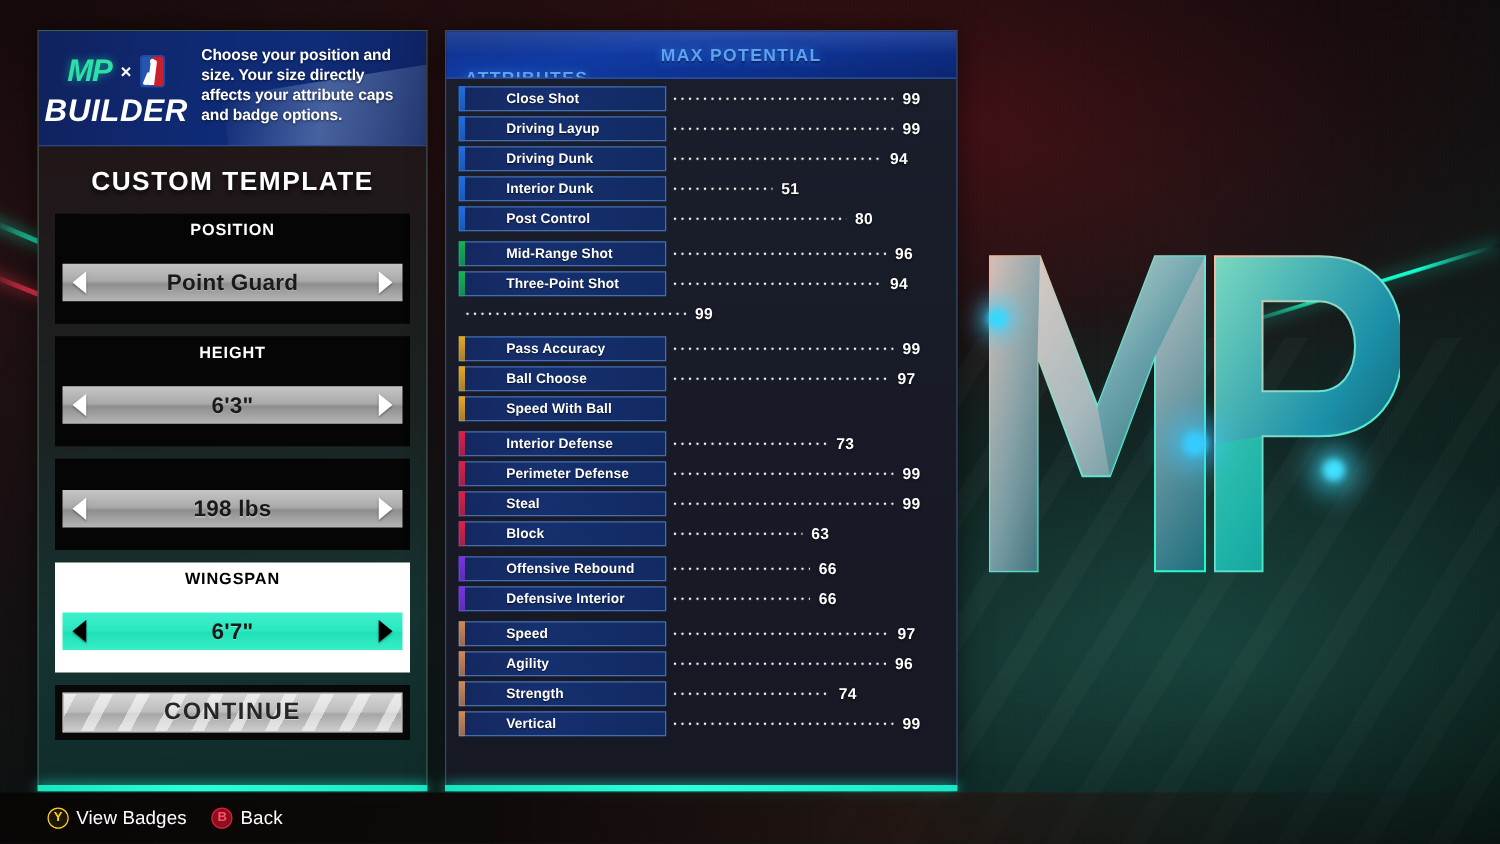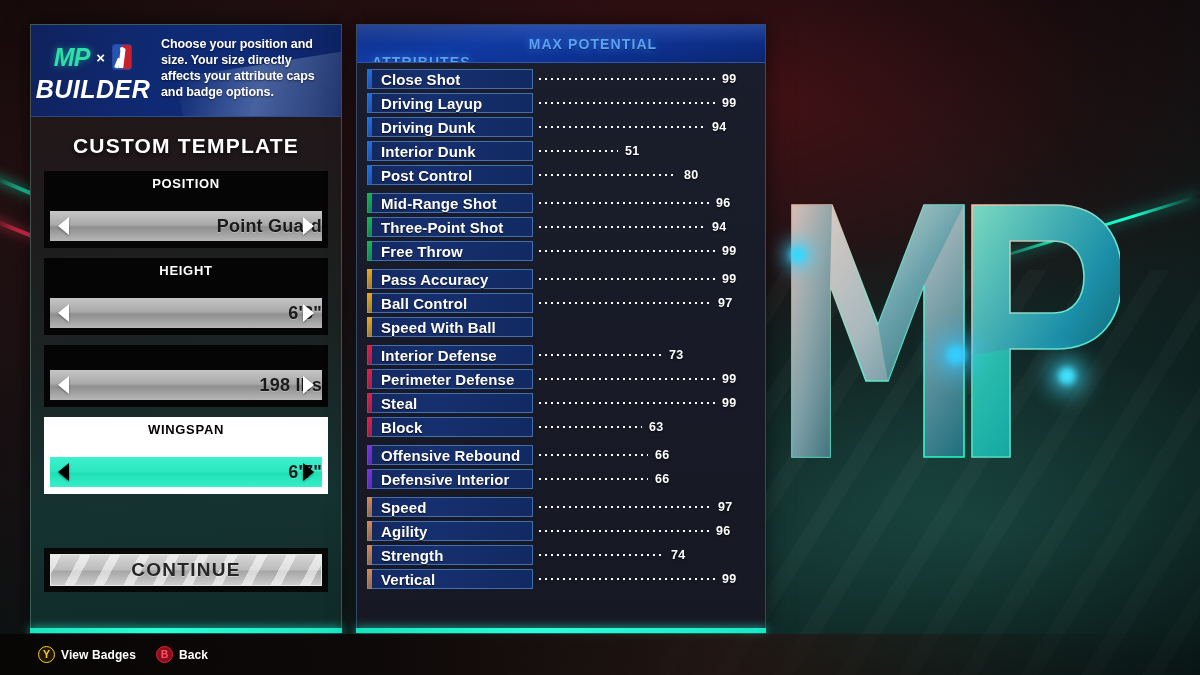--- a/index.html
+++ b/index.html
@@ -88,26 +88,26 @@
     border-radius:50%; transform:translateX(-2px); }
   .builder-word { font-size:25px; font-weight:bold; color:#fff; letter-spacing:.5px; line-height:1;
     margin-top:4px; font-style:italic; }
   .mp-desc { flex:1; padding:11px 10px 8px 6px; position:relative; z-index:2;
     color:#fff; font-size:12.5px; line-height:1.28; font-weight:bold; letter-spacing:-.1px;
     text-shadow:0 1px 2px rgba(0,0,0,.6); }
 
   .panel-title { text-align:center; color:#fff; font-size:21px; font-weight:bold; letter-spacing:1.2px;
     margin-top:17px; margin-bottom:13px; text-shadow:0 2px 4px rgba(0,0,0,.75); }
 
-  .selector { margin:0 13px 10px 13px; background:#050505; padding:5px 6px 7px 6px; }
+  .selector { margin:0 13px 10px 13px; background:#050505; padding:5px 6px 18px 6px; }
   .selector.active { background:#fff; }
   .sel-label { text-align:center; font-size:13px; font-weight:bold; letter-spacing:.7px;
     color:#fff; margin-bottom:4px; }
   .selector.active .sel-label { color:#000; }
-  .sel-bar { height:30px; position:relative; display:flex; align-items:center; justify-content:flex-end;
+  .sel-bar { height:30px; position:relative; display:flex; align-items:center; justify-content:center;
     background:linear-gradient(180deg,#c6c6c6 0%,#a9a9a9 46%,#8e8e8e 54%,#b6b6b6 100%);margin-top:20px; }
   .selector.active .sel-bar { background:linear-gradient(180deg,#3df0cd 0%,#2ae8c0 48%,#20e0b6 54%,#36eec9 100%); }
   .sel-val { font-size:18px; font-weight:bold; color:#1a1a1a; letter-spacing:.2px;
     text-shadow:0 1px 0 rgba(255,255,255,.25); }
   .arrow { position:absolute; top:50%; transform:translateY(-50%); width:0; height:0;
     border-top:9px solid transparent; border-bottom:9px solid transparent; }
   .arrow.l { left:8px; border-right:11px solid #fff; filter:drop-shadow(0 1px 1px rgba(0,0,0,.4)); }
   .arrow.r { right:8px; border-left:11px solid #fff; filter:drop-shadow(0 1px 1px rgba(0,0,0,.4)); }
   .selector.active .arrow.l { border-right-color:#000; }
   .selector.active .arrow.r { border-left-color:#000; }
@@ -123,21 +123,21 @@
 
   
   #footer { position:absolute; left:0; bottom:0; width:1200px; height:41px;
     background:linear-gradient(90deg, rgba(8,5,5,.96) 0%, rgba(14,8,8,.95) 32%, rgba(40,16,12,.72) 60%, rgba(20,12,10,.25) 86%, rgba(0,0,0,0) 100%); }
   #footer-inner { display:flex; align-items:center; height:100%; padding-left:38px; gap:20px; }
   .hint { display:flex; align-items:center; gap:6px; }
   .btn-glyph { width:17px; height:17px; border-radius:50%; display:flex; align-items:center; justify-content:center;
     font-size:10.5px; font-weight:bold; line-height:1; }
   .btn-glyph.y { border:1.6px solid #ffd21e; color:#ffd21e; background:rgba(60,48,0,.4); }
   .btn-glyph.b { border:1.6px solid #e02030; color:#ff5060; background:#8a1020; }
-  .hint-label { color:#fff; font-size:12px; font-weight:bold; letter-spacing:.1px; }
+  .hint-label { color:#fff; font-size:15px; font-weight:normal; letter-spacing:.1px; }
 
   
   #attr-panel { position:absolute; left:356px; top:24px; width:410px; height:604px;
     background:linear-gradient(180deg,#1a1e2c 0%,#181b27 50%,#161924 100%);
     border:1px solid rgba(90,130,190,.45); border-bottom:0;
     box-shadow:0 0 22px rgba(0,0,0,.55); }
   #attr-bottom-bar { position:absolute; left:356px; top:628px; width:410px; height:5px;
     background:linear-gradient(90deg,#17e4bd,#2cffda 45%,#18e8c6);
     box-shadow:0 0 10px rgba(32,240,205,.9); }
 
@@ -151,22 +151,22 @@
   .head-cell.attrs { margin-left:15px;margin-top:37px; }
   .head-cell.maxp { margin-left:58px; }
 
   #attr-body { padding:6px 0 0 0; }
   .attr-group { margin-bottom:8px; }
   .attr-row { height:20px; display:flex; align-items:center; margin:0 10px 4px 10px; position:relative; }
   .attr-name-box { width:166px; height:20px; position:relative; display:flex; align-items:center;
     background:linear-gradient(100deg,#14275e 0%,#16306f 40%,#112a62 100%);
     border:1px solid rgba(110,165,235,.55); }
   .accent { position:absolute; left:-1px; top:-1px; bottom:-1px; width:5px; }
-  .attr-name { padding-left:13px; font-size:15px; font-weight:bold; color:#fff;
-    letter-spacing:.1px; text-shadow:0 1px 1px rgba(0,0,0,.7); white-space:nowrap; }
+  .attr-name { padding-left:13px; font-size:11px; font-weight:bold; color:#fff;
+    letter-spacing:.1px; text-shadow:0 1px 1px rgba(0,0,0,.7); white-space:nowrap;margin-left:24px; }
   .attr-meter { flex:1; height:20px; position:relative; margin-left:4px; display:flex; align-items:center; }
   .dots { height:4px; background-image:radial-gradient(circle, #fff 0 1.1px, rgba(0,0,0,0) 1.2px);
     background-size:6px 6px; background-repeat:repeat-x; background-position:left center; }
   .attr-val { position:absolute; font-size:12.5px; font-weight:bold; color:#fff; line-height:1;
     letter-spacing:.3px; text-shadow:0 1px 2px rgba(0,0,0,.8); }
 </style>
 </head>
 <body>
 
 <div id="bg-root">
@@ -361,45 +361,41 @@
           <div class="attr-name-box">
             <span class="accent" style="background:linear-gradient(180deg,#13b552,#13b552aa)"></span>
             <span class="attr-name">Three-Point Shot</span>
           </div>
           <div class="attr-meter">
             <span class="dots" style="width:168px"></span>
             <span class="attr-val" style="left:175px">94</span>
           </div>
         </div>
         <div class="attr-row">
-          <div class="attr-name-box">
-            <span class="accent" style="background:linear-gradient(180deg,#13b552,#13b552aa)"></span>
-            <span class="attr-name">Free Throw</span>
-          </div>
           <div class="attr-meter">
             <span class="dots" style="width:178px"></span>
             <span class="attr-val" style="left:185px">99</span>
           </div>
         </div>
       </div>
       <div class="attr-group">
         <div class="attr-row">
           <div class="attr-name-box">
             <span class="accent" style="background:linear-gradient(180deg,#e8a81c,#e8a81caa)"></span>
             <span class="attr-name">Pass Accuracy</span>
           </div>
           <div class="attr-meter">
             <span class="dots" style="width:178px"></span>
             <span class="attr-val" style="left:185px">99</span>
           </div>
         </div>
         <div class="attr-row">
           <div class="attr-name-box">
             <span class="accent" style="background:linear-gradient(180deg,#e8a81c,#e8a81caa)"></span>
-            <span class="attr-name">Ball Control</span>
+            <span class="attr-name">Ball Choose</span>
           </div>
           <div class="attr-meter">
             <span class="dots" style="width:174px"></span>
             <span class="attr-val" style="left:181px">97</span>
           </div>
         </div>
         <div class="attr-row">
           <div class="attr-name-box">
             <span class="accent" style="background:linear-gradient(180deg,#e8a81c,#e8a81caa)"></span>
             <span class="attr-name">Speed With Ball</span>

